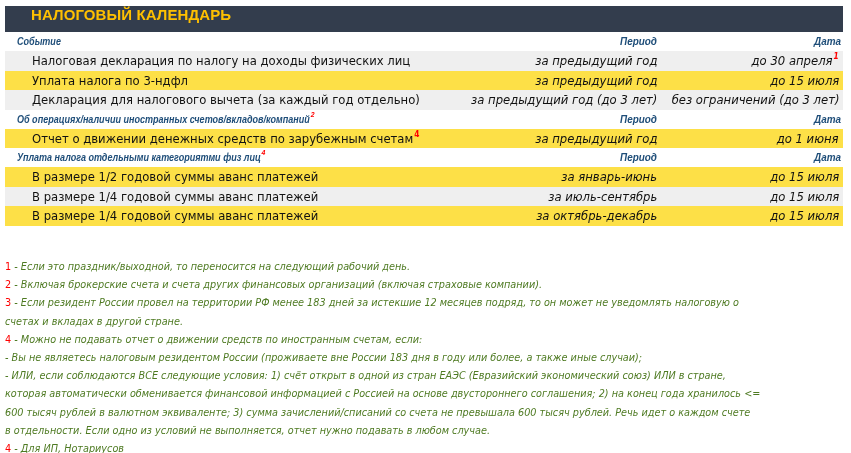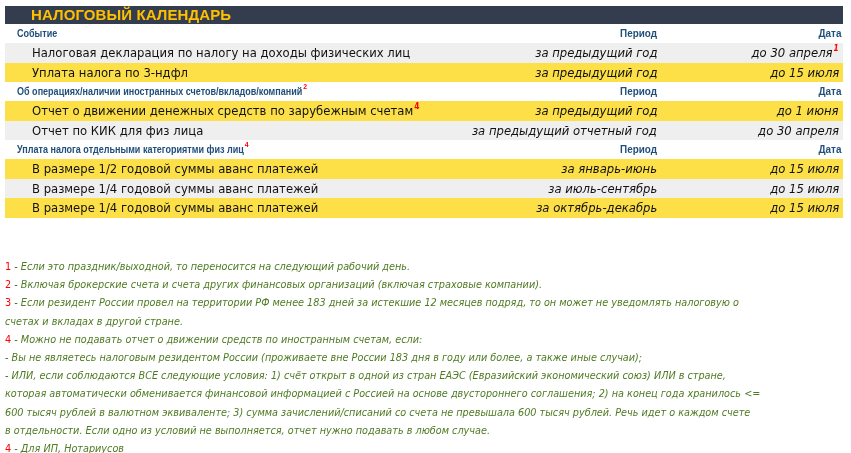--- a/index.html
+++ b/index.html
@@ -1,20 +1,20 @@
 <!DOCTYPE html>
 <html><head>
 <meta charset="utf-8">
 <style>
   html, body { margin:0; padding:0; background:#ffffff; }
   body { width:851px; height:453px; overflow:hidden; position:relative; font-family:"DejaVu Sans", sans-serif; }
   .wrap { position:absolute; left:5px; top:6px; width:838px; }
-  .title-bar { height:18px; background:#333d4d; position:relative; }
+  .title-bar { height:26px; background:#333d4d; position:relative; }
   .title-bar span { position:absolute; left:26px; top:0px; font-family:"Liberation Sans", sans-serif; font-weight:bold; font-size:15px; color:#ffc000; line-height:18px; letter-spacing:0.1px; }
-  .sec { height:19px; position:relative; }
+  .sec { height:19px; position:relative;font-style:italic; }
   .sec .ev { position:absolute; left:12px; top:3px; font-family:"Liberation Sans", sans-serif; font-weight:bold; font-size:10.5px; color:#1f4e79; transform:scaleX(0.86); transform-origin:left center; white-space:nowrap; }
   .sec .per { position:absolute; right:186px; top:3px; font-family:"Liberation Sans", sans-serif; font-weight:bold; font-size:11px; color:#1f4e79; transform:scaleX(0.9); transform-origin:right center; }
   .sec .dt { position:absolute; right:2px; top:3px; font-family:"Liberation Sans", sans-serif; font-weight:bold; font-size:11px; color:#1f4e79; transform:scaleX(0.9); transform-origin:right center; }
   .row { height:19.5px; position:relative; }
   .row.l { background:#efefef; }
   .row.d { background:#fde047; }
   .row .ev { position:absolute; left:27px; top:2px; font-family:"DejaVu Sans", sans-serif; font-size:12.5px; color:#111; white-space:nowrap; transform:scaleX(0.93); transform-origin:left center; }
   .row .per { position:absolute; right:186px; top:2px; font-family:"DejaVu Sans", sans-serif; font-style:italic; font-size:12.5px; color:#111; white-space:nowrap; transform:scaleX(0.93); transform-origin:right center; }
   .row .dt { position:absolute; right:4px; top:2px; font-family:"DejaVu Sans", sans-serif; font-style:italic; font-size:12.5px; color:#111; white-space:nowrap; transform:scaleX(0.93); transform-origin:right center; }
   sup.fn { color:#ff0000; font-size:8px; font-weight:bold; vertical-align:6px; line-height:0; margin-left:1px; }
@@ -38,35 +38,35 @@
   <div class="row l">
     <span class="ev">Налоговая декларация по налогу на доходы физических лиц</span>
     <span class="per">за предыдущий год</span>
     <span class="dt"><span>до 30 апреля</span><sup class="fn">1</sup></span>
   </div>
   <div class="row d">
     <span class="ev">Уплата налога по 3-ндфл</span>
     <span class="per">за предыдущий год</span>
     <span class="dt">до 15 июля</span>
   </div>
+  <div class="row l">
+    <span class="ev">Декларация для налогового вычета (за каждый год отдельно)</span>
+    <span class="per">за предыдущий год (до 3 лет)</span>
+    <span class="dt">без ограничений (до 3 лет)</span>
+  </div>
 
   <div class="sec">
     <span class="ev"><span>Об операциях/наличии иностранных счетов/вкладов/компаний</span><sup class="fn">2</sup></span>
     <span class="per">Период</span>
     <span class="dt">Дата</span>
   </div>
   <div class="row d">
     <span class="ev"><span>Отчет о движении денежных средств по зарубежным счетам</span><sup class="fn">4</sup></span>
     <span class="per">за предыдущий год</span>
     <span class="dt">до 1 июня</span>
-  </div>
-  <div class="row l">
-    <span class="ev">Отчет по КИК для физ лица</span>
-    <span class="per">за предыдущий отчетный год</span>
-    <span class="dt">до 30 апреля</span>
   </div>
 
   <div class="sec">
     <span class="ev"><span>Уплата налога отдельными категориятми физ лиц</span><sup class="fn">4</sup></span>
     <span class="per">Период</span>
     <span class="dt">Дата</span>
   </div>
   <div class="row d">
     <span class="ev">В размере 1/2 годовой суммы аванс платежей</span>
     <span class="per">за январь-июнь</span>

